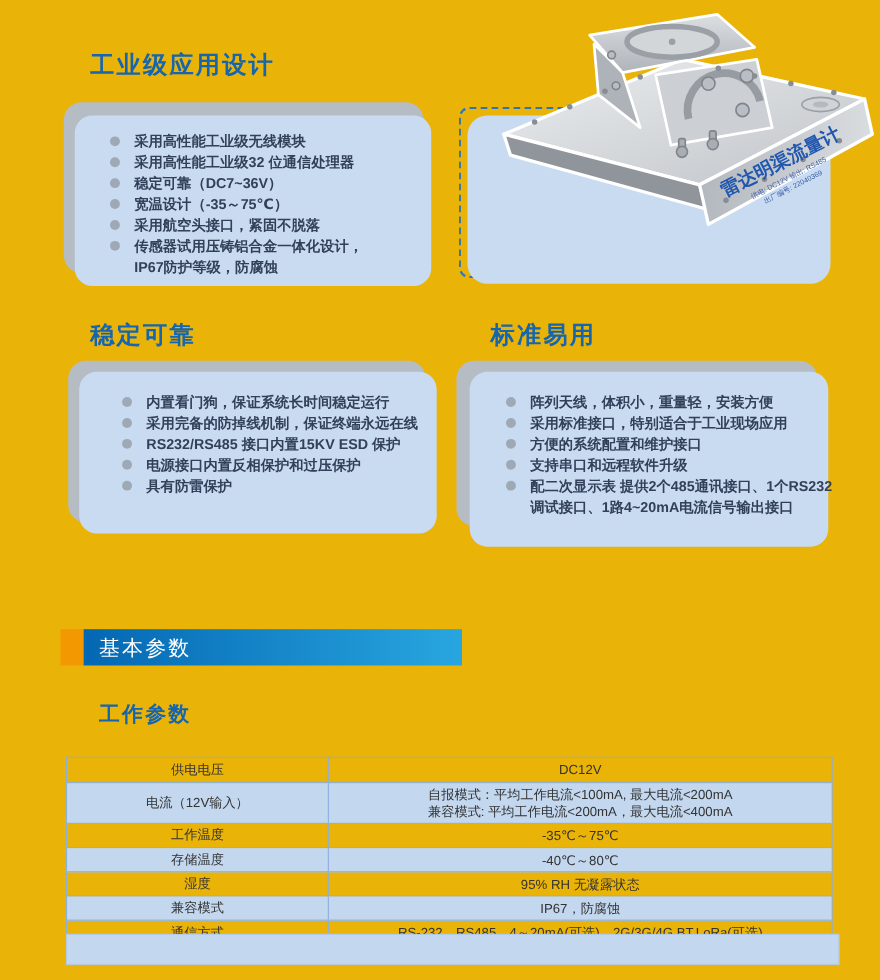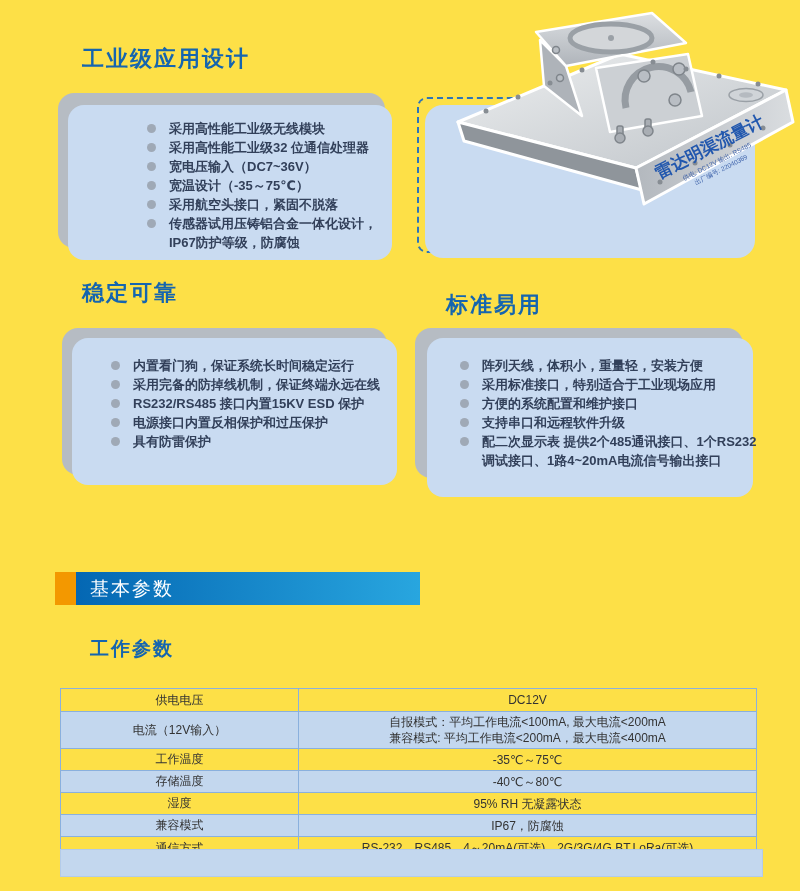--- a/index.html
+++ b/index.html
@@ -1,16 +1,16 @@
 <!DOCTYPE html>
 <html><head>
 <meta charset="utf-8">
 <style>
   html,body{margin:0;padding:0;background:#fff;}
-  .page{position:relative;width:800px;height:891px;background:#fde047;overflow:hidden;
+  .page{position:relative;width:800px;height:891px;background:#eab308;overflow:hidden;
         font-family:"Liberation Sans","DejaVu Sans",sans-serif;}
 
   
   .h-sec{position:absolute;font-family:"Liberation Serif","DejaVu Serif",serif;
          color:#1565af;font-size:22px;font-weight:600;letter-spacing:2px;white-space:nowrap;}
 
   
   .shadow-panel{position:absolute;border-radius:16px;background:#b6bcc3;}
   .blue-panel{position:absolute;border-radius:16px;background:#c9dbf1;}
 
@@ -54,32 +54,32 @@
 </head>
 <body>
 
 <div class="page">
 
   <div class="h-sec" style="left:82px;top:44px;">工业级应用设计</div>
 
   <div class="shadow-panel" style="left:58px;top:93px;width:327px;height:155px;"></div>
   <div class="blue-panel" style="left:68px;top:105px;width:324px;height:155px;"></div>
 
-  <div class="feature-list" style="left:68px;top:119px;width:324px;padding-left:32px;margin-left:47px;">
+  <div class="feature-list" style="left:68px;top:119px;width:324px;padding-left:32px;">
     <div class="li">
       <span class="dot"></span>
       <span class="li-text">采用高性能工业级无线模块</span>
     </div>
     <div class="li">
       <span class="dot"></span>
       <span class="li-text">采用高性能工业级32 位通信处理器</span>
     </div>
     <div class="li">
       <span class="dot"></span>
-      <span class="li-text">宽电压输入（DC7~36V）</span>
+      <span class="li-text">稳定可靠（DC7~36V）</span>
     </div>
     <div class="li">
       <span class="dot"></span>
       <span class="li-text">宽温设计（-35～75℃）</span>
     </div>
     <div class="li">
       <span class="dot"></span>
       <span class="li-text">采用航空头接口，紧固不脱落</span>
     </div>
     <div class="li">
@@ -156,21 +156,21 @@
         <circle cx="315" cy="118" r="2.5"></circle>
     </g>
 
     <g transform="translate(264,142) rotate(-27)">
       <text x="0" y="0" text-anchor="middle" font-size="17" font-weight="bold" fill="#2157ae" font-family="Liberation Sans, DejaVu Sans, sans-serif">雷达明渠流量计</text>
       <text x="0" y="13" text-anchor="middle" font-size="6.5" fill="#3a5fa8" font-family="Liberation Sans, DejaVu Sans, sans-serif">供电: DC12V  输出: RS485</text>
       <text x="0" y="22" text-anchor="middle" font-size="6.5" fill="#3a5fa8" font-family="Liberation Sans, DejaVu Sans, sans-serif">出厂编号: 22040369</text>
     </g>
   </svg>
 
-  <div class="h-sec" style="left:82px;top:278px;font-family:Liberation Serif, serif;">稳定可靠</div>
+  <div class="h-sec" style="left:82px;top:290px;font-family:Liberation Serif, serif;">稳定可靠</div>
   <div class="h-sec" style="left:446px;top:290px;">标准易用</div>
 
   <div class="shadow-panel" style="left:62px;top:328px;width:325px;height:147px;"></div>
   <div class="blue-panel" style="left:72px;top:338px;width:325px;height:147px;"></div>
 
   <div class="feature-list" style="left:79px;top:356px;width:325px;padding-left:32px;">
     <div class="li">
       <span class="dot"></span>
       <span class="li-text">内置看门狗，保证系统长时间稳定运行</span>
     </div>

